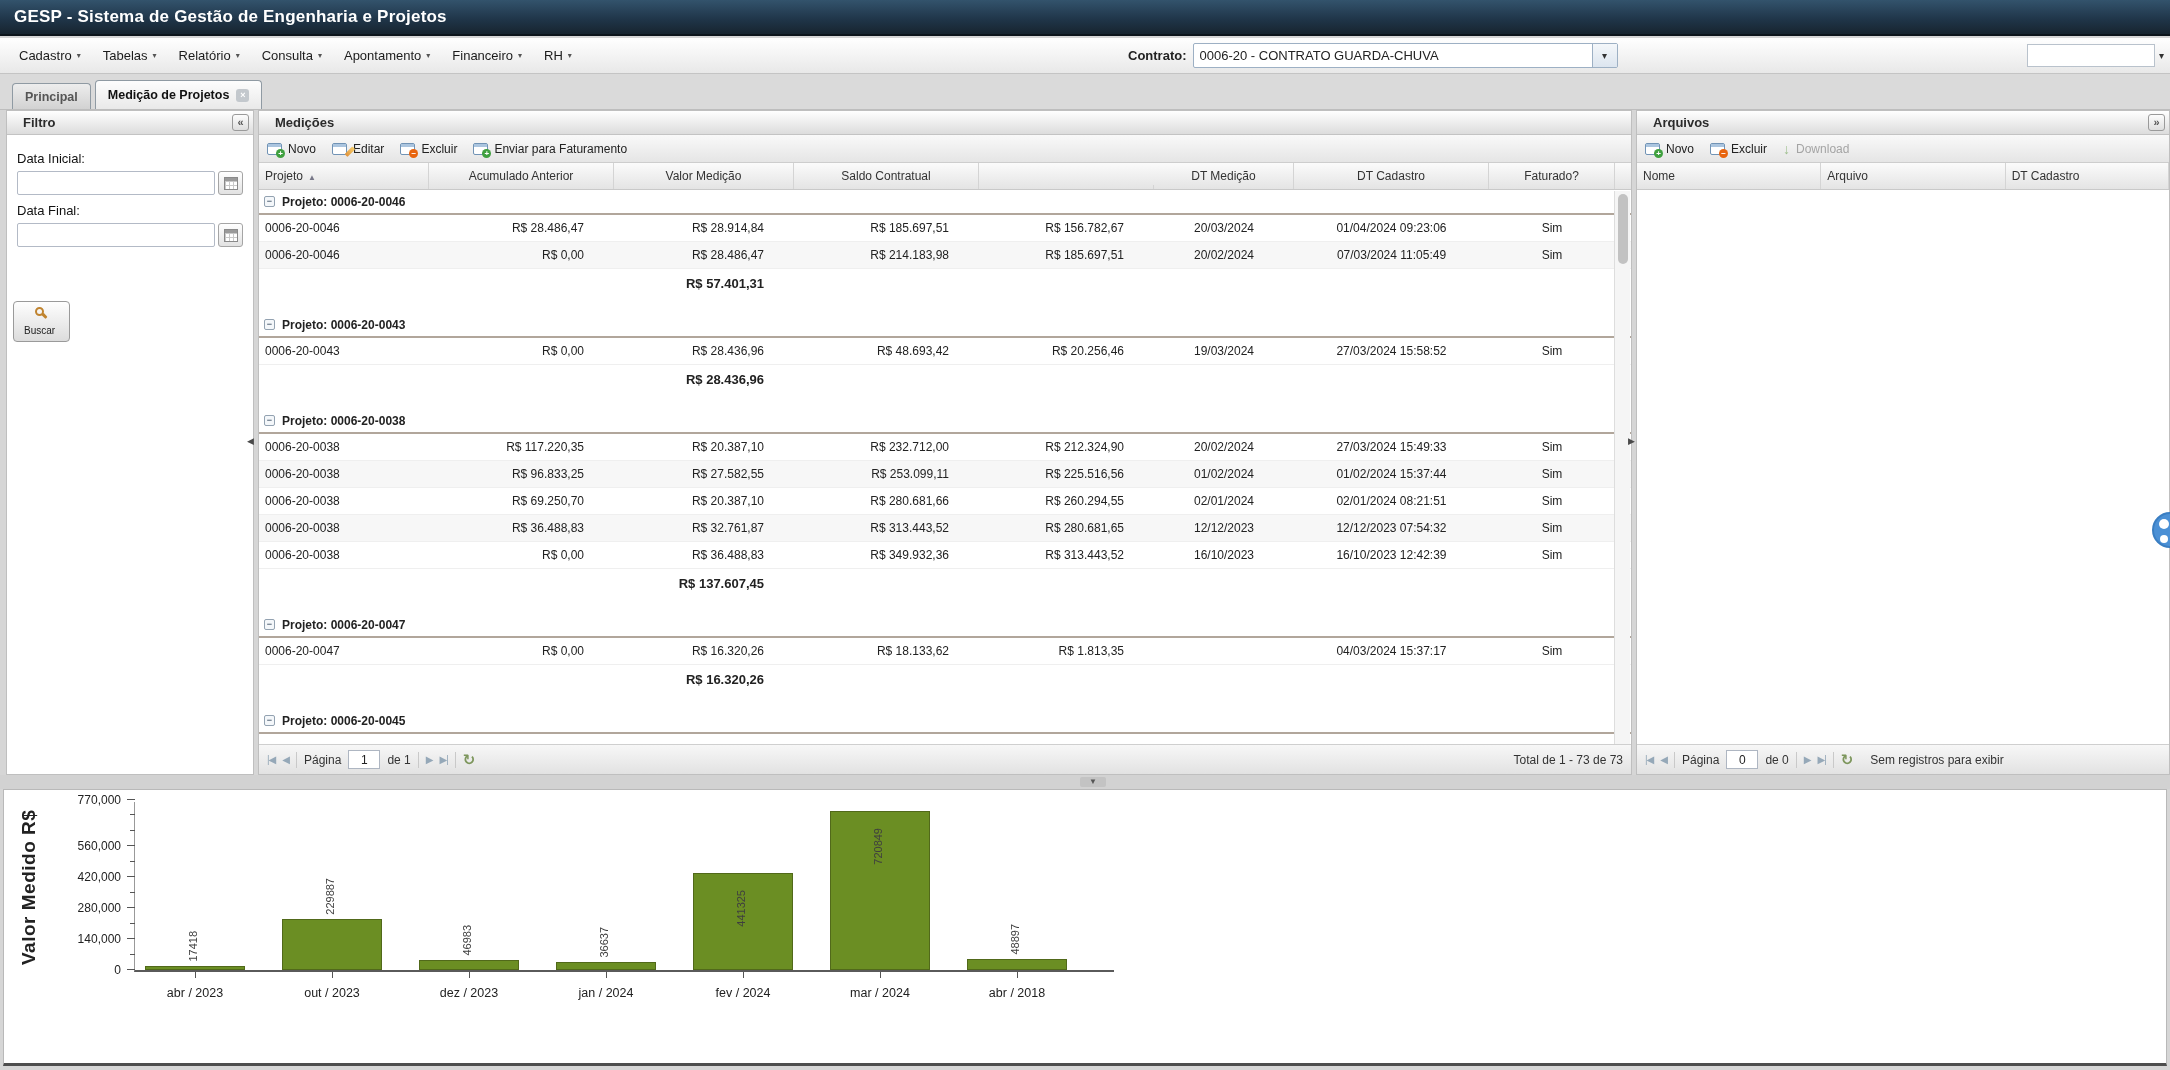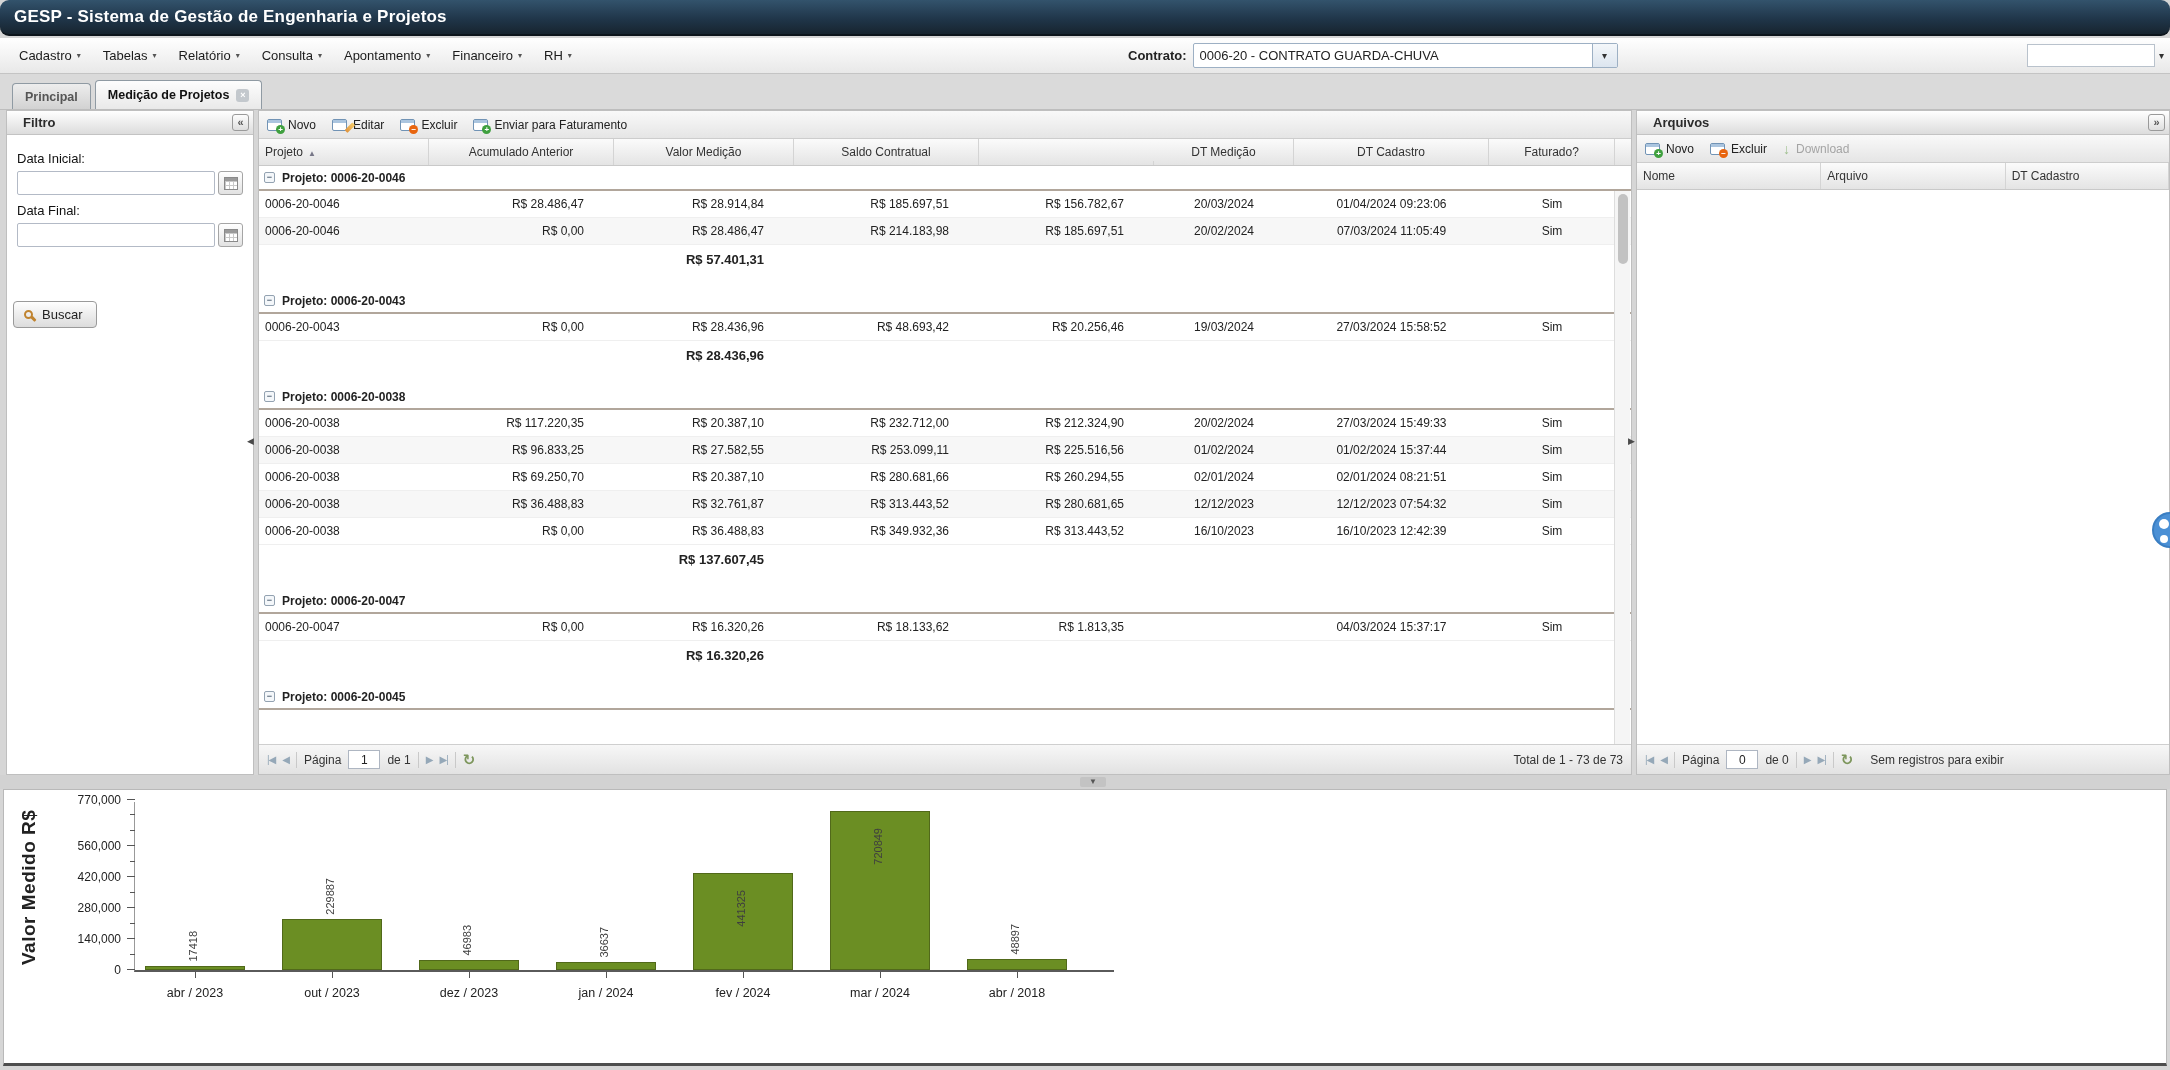--- a/index.html
+++ b/index.html
@@ -2,21 +2,21 @@
 <html><head>
 <meta charset="utf-8">
 <style>
   * { margin:0; padding:0; box-sizing:border-box; }
   html,body { width:2170px; height:1070px; overflow:hidden; }
   body { font-family:"Liberation Sans","DejaVu Sans",sans-serif; font-size:12px; background:#d6d6d6; position:relative; color:#222; }
 
   
   #titlebar { position:absolute; top:0; left:0; right:0; height:36px;
     background:linear-gradient(180deg,#33536c 0%,#20364a 55%,#17242f 100%);
-    border-bottom:2px solid #0d151c; display:flex; align-items:center; padding-left:14px;border-radius:9px; }
+    border-bottom:2px solid #0d151c; display:flex; align-items:center; padding-left:14px; }
   #titlebar .ttl { color:#fff; font-weight:bold; font-size:17px; letter-spacing:.2px; }
 
   
   #menubar { position:absolute; top:38px; left:0; right:0; height:36px;
     background:linear-gradient(180deg,#ffffff,#e8e8e8); border-bottom:1px solid #c4c4c4;
     display:flex; align-items:center; }
   #menu-items { display:flex; align-items:flex-start; padding-left:8px; }
   .mitem { display:flex; align-items:center; gap:5px; padding:0 11px; height:26px; font-size:13px; color:#1b1b1b; cursor:default; }
   .caret { font-size:8px; color:#555; }
   #contract { position:absolute; left:1128px; top:5px; display:flex; align-items:center; gap:6px; }
@@ -57,21 +57,21 @@
   .inprow { display:flex; gap:3px; }
   .inprow input { flex:1; height:24px; border:1px solid #b3bac6; border-radius:2px; padding:0 4px; font-size:12px; background:#fff; }
   .calbtn { width:25px; height:24px; border:1px solid #a5a5a5; border-radius:3px;
     background:linear-gradient(180deg,#ffffff,#e2e2e2); display:flex; align-items:center; justify-content:center; }
   .cal { width:14px; height:13px; border:1px solid #8a8a8a; background:#fff; position:relative;
     background-image:linear-gradient(#c9c9c9 1px,transparent 1px),linear-gradient(90deg,#c9c9c9 1px,transparent 1px);
     background-size:4px 4px; background-position:0 3px; }
   .cal::before { content:""; position:absolute; left:0; right:0; top:0; height:3px; background:#9a9a9a; }
   #buscar { margin:46px 0 0 6px; display:inline-flex; align-items:center; gap:9px; padding:5px 14px 5px 10px;
     border:1px solid #9a9a9a; border-radius:4px; background:linear-gradient(180deg,#fefefe,#dcdcdc);
-    font-size:13px; color:#222; font-family:inherit; }
+    font-size:10px; color:#222; font-family:inherit;flex-direction:column; }
   .mag { width:9px; height:9px; border:2px solid #c08430; border-radius:50%; position:relative; }
   .mag::after { content:""; position:absolute; width:2.5px; height:6px; background:#c08430;
     right:-3px; bottom:-5px; transform:rotate(-45deg); border-radius:1px; }
 
   
   .toolbar { height:28px; display:flex; align-items:center; gap:16px; padding-left:8px;
     background:linear-gradient(180deg,#f9f9f9,#e5e5e5); border-bottom:1px solid #cdcdcd; }
   .tbtn { display:inline-flex; align-items:center; gap:6px; font-size:12px; color:#222; background:none; border:none; font-family:inherit; }
   .tbtn .dis { color:#a4a4a4; }
   .win { width:15px; height:12px; border:1px solid #7193b5; background:#fff; border-radius:2px; position:relative; }
@@ -239,20 +239,23 @@
           </span>
         </div>
       </div>
     <button id="buscar">
       <span class="mag"></span>
       <span>Buscar</span>
     </button>
   </div>
 
   <div id="medicoes" class="panel">
+    <div class="phead">
+      <span>Medições</span>
+    </div>
     <div class="toolbar" id="m-toolbar">
         <button class="tbtn">
           <span class="win">
             <span class="badge green">+</span>
           </span>
           <span>Novo</span>
         </button>
         <button class="tbtn">
           <span class="win">
             <span class="pencil"></span>

